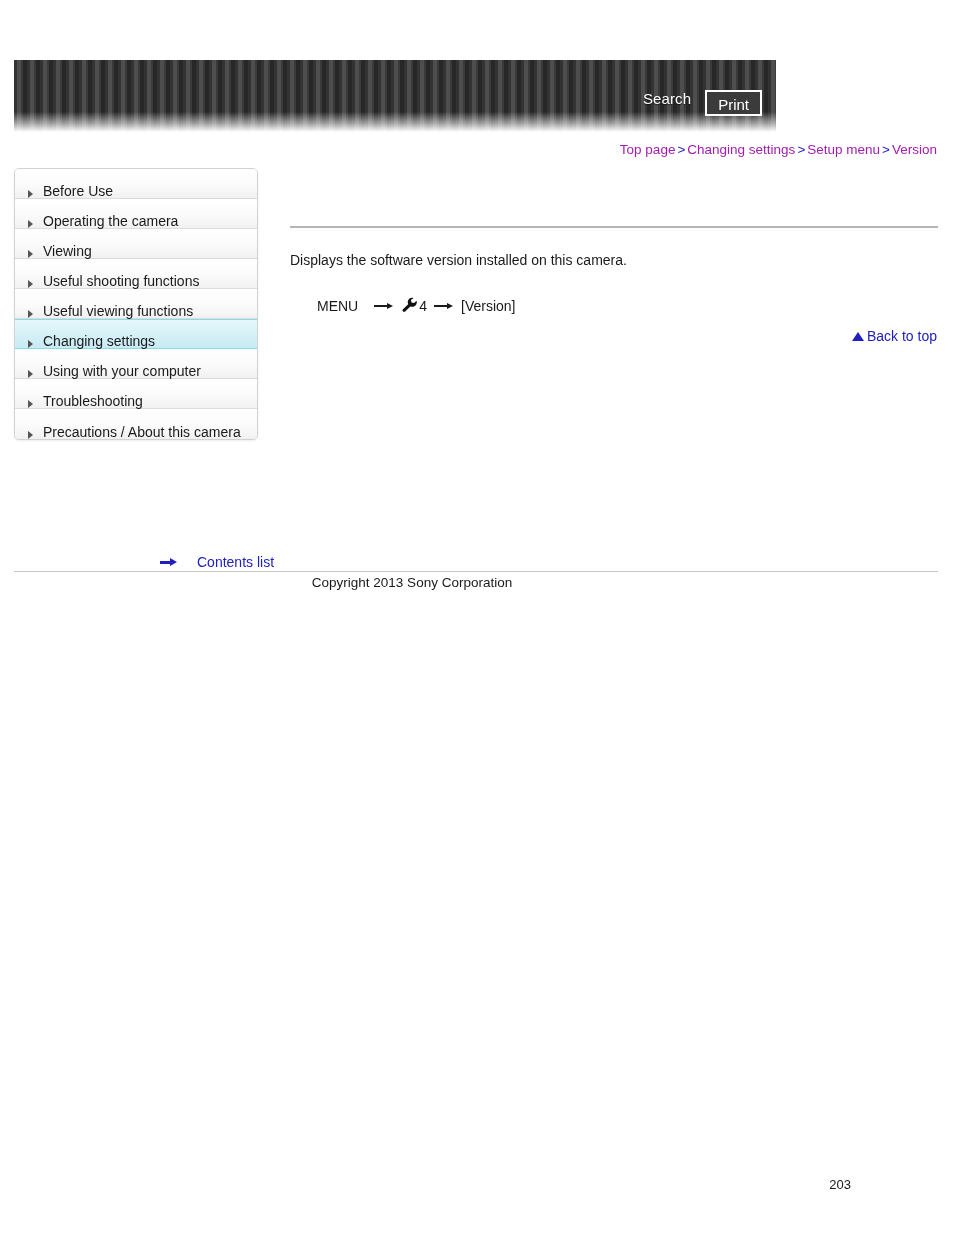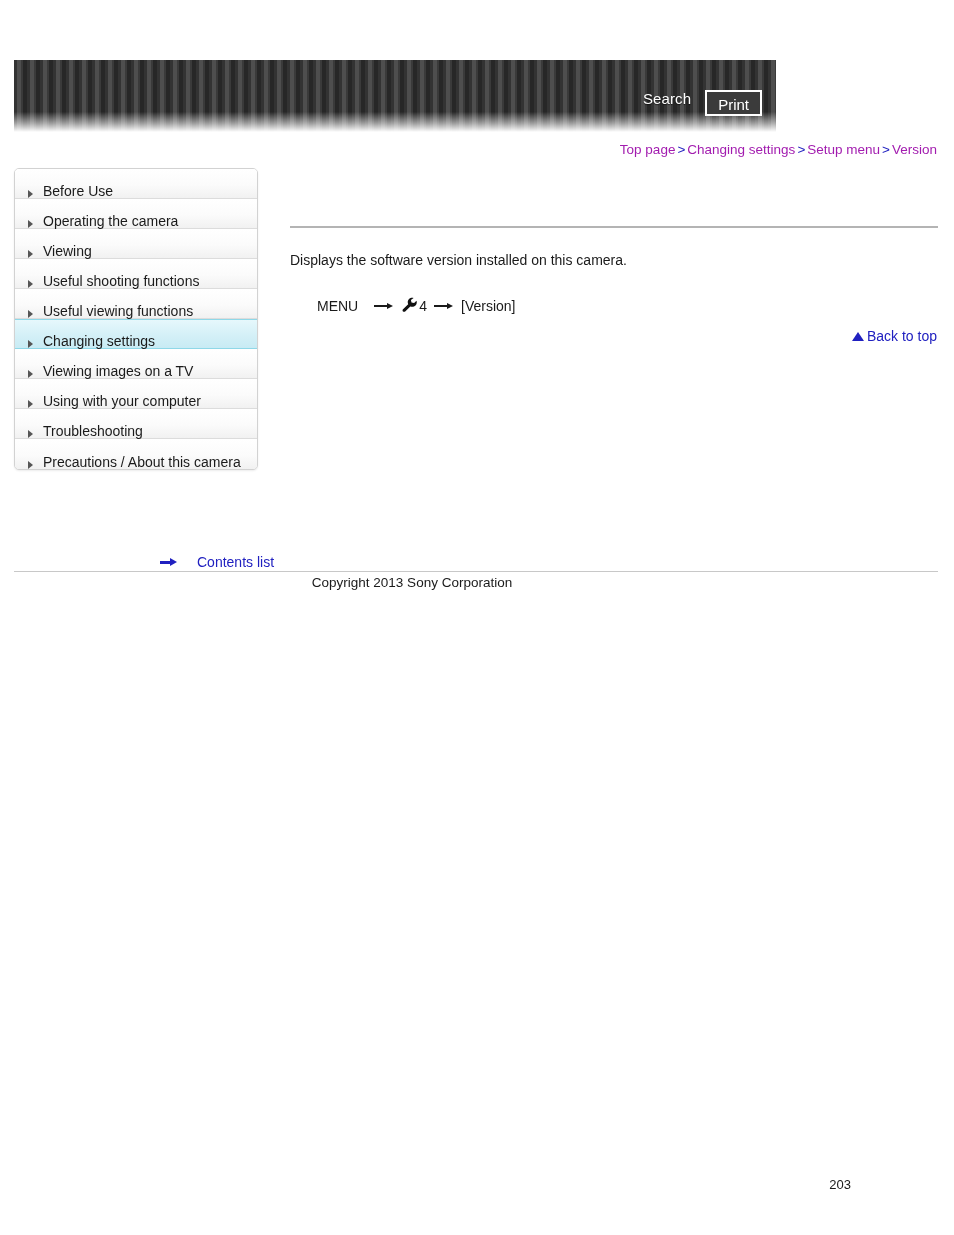--- a/index.html
+++ b/index.html
@@ -334,24 +334,20 @@
   <div class="nav-item">
     <span class="nav-arrow"></span>
     <span class="nav-label">Useful viewing functions</span>
   </div>
   <div class="nav-item active">
     <span class="nav-arrow"></span>
     <span class="nav-label">Changing settings</span>
   </div>
   <div class="nav-item">
     <span class="nav-arrow"></span>
-    <span class="nav-label">Viewing images on a TV</span>
-  </div>
-  <div class="nav-item">
-    <span class="nav-arrow"></span>
     <span class="nav-label">Using with your computer</span>
   </div>
   <div class="nav-item">
     <span class="nav-arrow"></span>
     <span class="nav-label">Troubleshooting</span>
   </div>
   <div class="nav-item">
     <span class="nav-arrow"></span>
     <span class="nav-label">Precautions / About this camera</span>
   </div>

